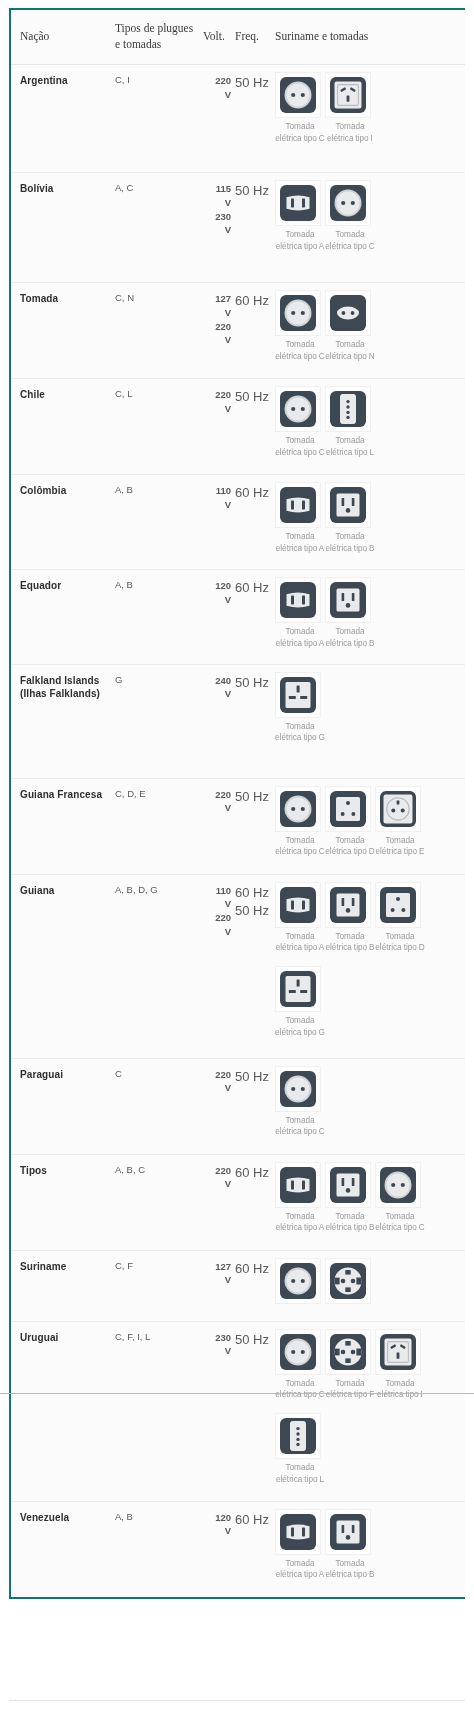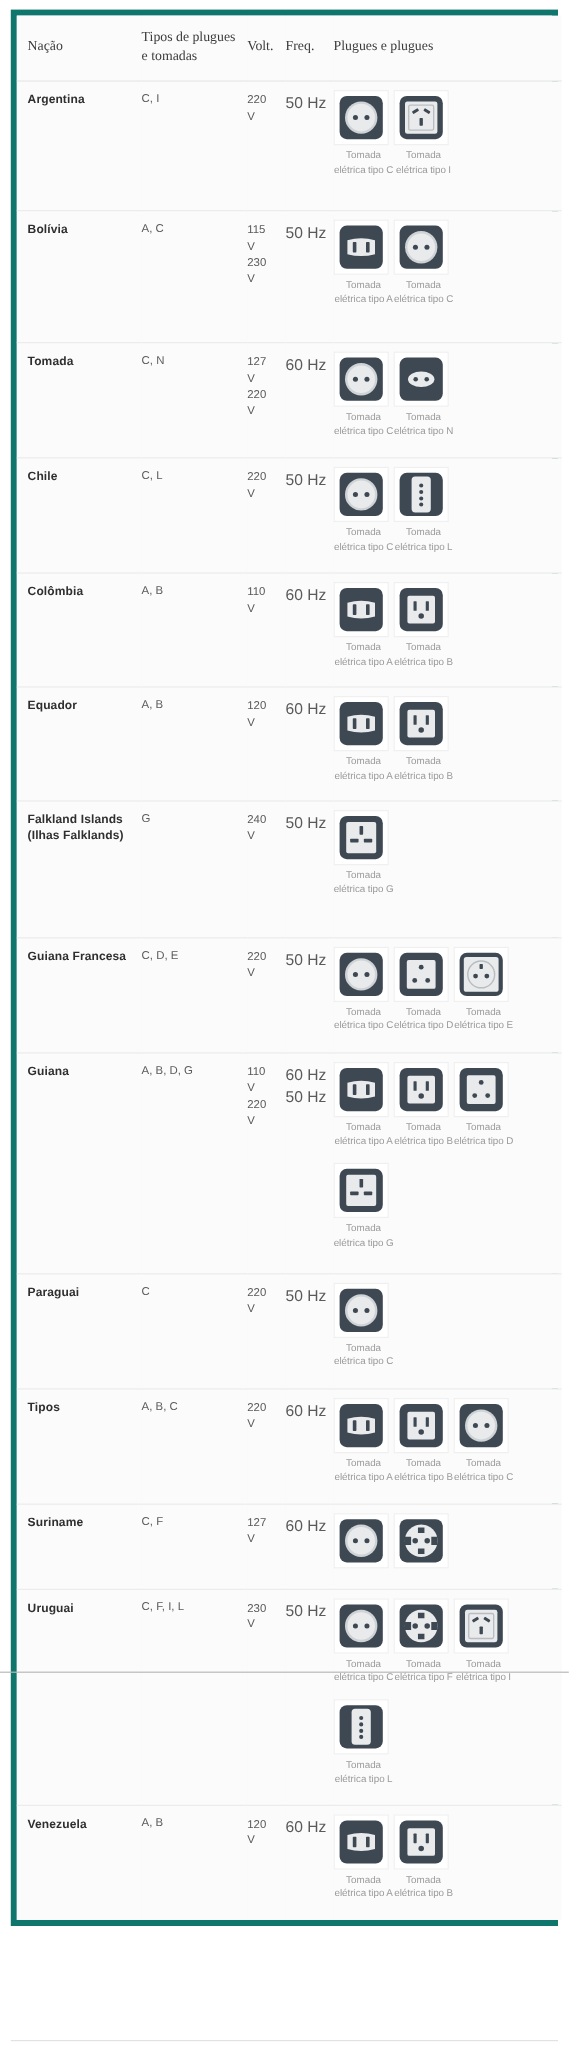--- a/index.html
+++ b/index.html
@@ -16,21 +16,21 @@
     overflow: hidden;
   }
 
   .page-wrap {
     position: relative;
     width: 474px;
     padding: 8px 9px 10px 9px;
   }
 
   .table-card {
-    border: 5px solid #0f766e;
+    border: 2px solid #0f766e;
     background: #fbfbfb;
     width: 456px;
   }
 
   table.plug-table {
     border-collapse: collapse;
     width: 100%;
     table-layout: fixed;
   }
 
@@ -72,21 +72,22 @@
   }
   td.c-tipos {
     font-size: 9.5px;
     color: #5a5a5a;
     line-height: 1.35;
   }
   td.c-volt {
     font-size: 9.5px;
     color: #5a5a5a;
     line-height: 1.45;
-    text-align: left;
+    text-align: right;
+    font-weight: bold;
   }
   td.c-freq {
     font-size: 13px;
     color: #5a5a5a;
     line-height: 1.45;
   }
   td.c-plugues { padding-right: 6px; padding-top: 7px; }
 
   .volt-line { display: block; }
   .freq-line { display: block; }
@@ -155,21 +156,21 @@
 
 <div class="page-wrap">
   <div class="table-card">
     <table class="plug-table">
       <thead>
         <tr>
           <th class="c-nacao">Nação</th>
           <th class="c-tipos">Tipos de plugues e tomadas</th>
           <th class="c-volt">Volt.</th>
           <th class="c-freq">Freq.</th>
-          <th class="c-plugues">Plugues e plugues</th>
+          <th class="c-plugues">Suriname e tomadas</th>
         </tr>
       </thead>
       <tbody id="tbody">
           <tr style="height: 108px;">
             <td class="c-nacao">Argentina</td>
             <td class="c-tipos">C, I</td>
             <td class="c-volt">
               <span class="volt-line">220<br>V</span>
             </td>
             <td class="c-freq">

